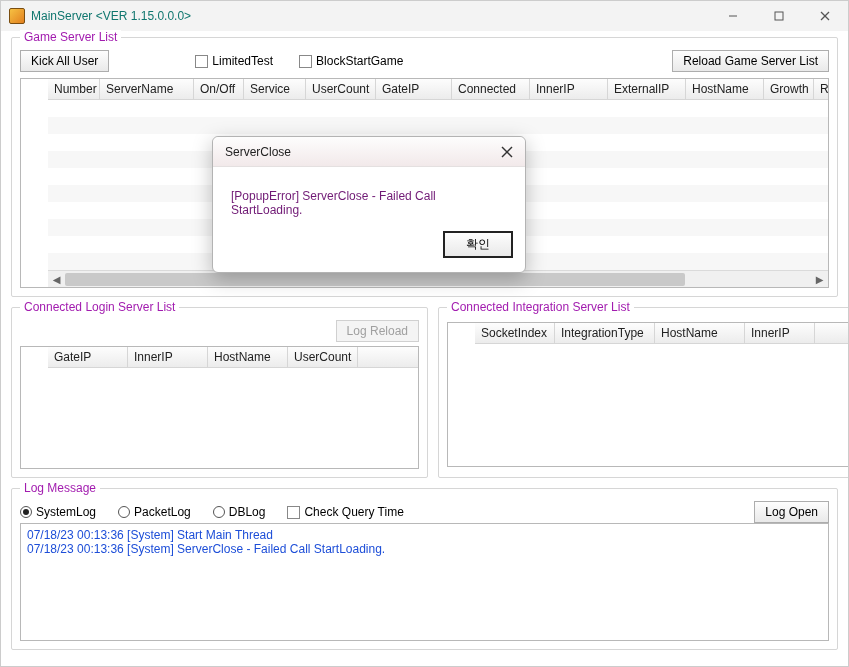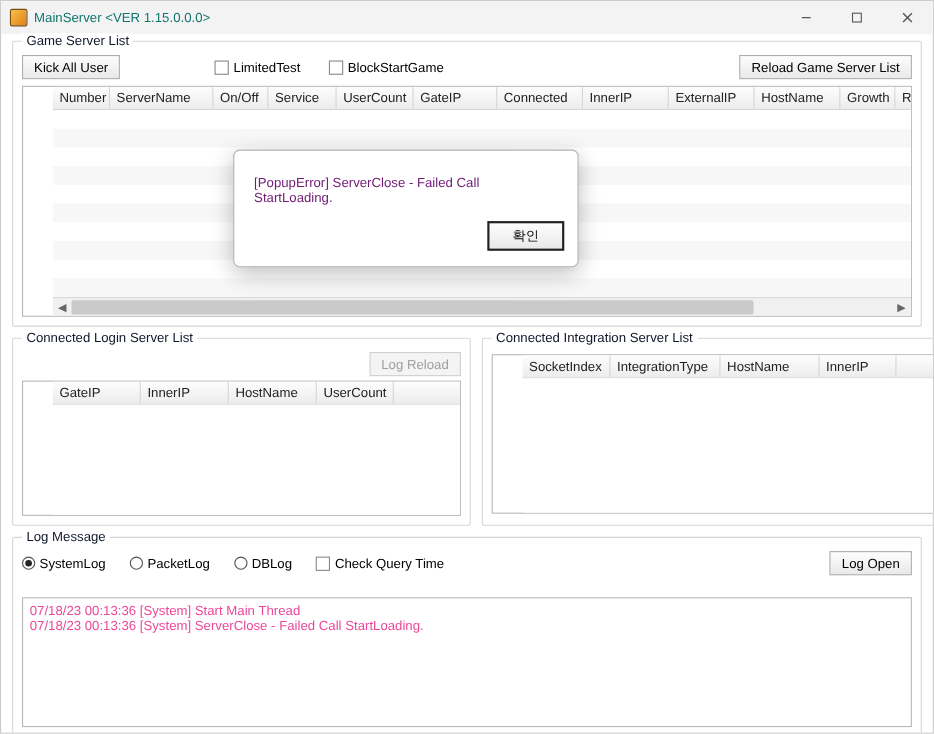--- a/index.html
+++ b/index.html
@@ -6,21 +6,21 @@
 body { background: #fff; width: 849px; height: 667px; overflow: hidden; border: 1px solid #ccc; }
 
 .titlebar { height: 30px; display: flex; align-items: center; background: #f3f3f3; }
 .titlebar .icon { width: 16px; height: 16px; margin: 0 6px 0 8px; background: linear-gradient(135deg,#f6c143 0,#e2801f 100%); border:1px solid #7a4d10; border-radius:2px; }
 .titlebar .title { flex: 1; color: #0f766e; }
 .titlebar .btn { width: 46px; height: 30px; display:flex; align-items:center; justify-content:center; color:#555; }
 
 .client { padding: 6px 10px 10px 10px; }
 
 .groupbox { border: 1px solid #d6d6d6; border-radius: 2px; position: relative; padding: 12px 8px 8px 8px; }
-.groupbox > legend { position: absolute; top: -8px; left: 8px; background: #fff; padding: 0 4px; color:#0f172a;text-align:right; }
+.groupbox > legend { position: absolute; top: -8px; left: 8px; background: #fff; padding: 0 4px; color:#a21caf;text-align:right; }
 
 .row { display:flex; align-items:center; gap:8px;justify-content:center; }
 
 .btn3d {
   background: linear-gradient(#fdfdfd,#e9e9e9);
   border: 1px solid #adadad;
   padding: 3px 10px;
   cursor: pointer;
 }
 .btn3d.disabled { color:#a0a0a0; border-color:#d0d0d0; background:#f4f4f4; cursor:default; }
@@ -42,21 +42,21 @@
 
 .hscroll { height:17px; background:#f0f0f0; border-top:1px solid #dadada; position:relative; }
 .hscroll .thumb { position:absolute; left:17px; top:2px; height:13px; background:#c9c9c9; border-radius:2px; }
 .hscroll .arrow { position:absolute; top:0; width:17px; height:17px; display:flex; align-items:center; justify-content:center; color:#666; font-size:10px; }
 .hscroll .arrow.l { left:0; }
 .hscroll .arrow.r { right:0; }
 
 .mid { display:flex; gap:10px; margin-top:10px; }
 .mid .groupbox { flex:1; }
 
-.logarea { border:1px solid #b8b8b8; background:#fff; padding:4px 6px; height:118px; overflow:hidden; font-family:Consolas,monospace; font-size:12px; color:#ec4899; }
+.logarea { border:1px solid #b8b8b8; background:#fff; padding:4px 6px; height:118px; overflow:hidden; font-family:Consolas,monospace; font-size:12px; color:#1d4ed8; }
 
 
 .overlay { position:absolute; left:0; top:0; width:100%; height:100%; }
 .dialog { position:absolute; left:212px; top:136px; width:314px; background:#fff; border:1px solid #b3b3b3; box-shadow:0 6px 20px rgba(0,0,0,0.25); border-radius:6px; }
 .dialog .dlg-title { display:flex; align-items:center; height:30px; padding:0 4px 0 12px; background:linear-gradient(#fdfdfd,#f2e9ea); border-bottom:1px solid #e4e0e0; border-radius:6px 6px 0 0; }
 .dialog .dlg-title .t { flex:1; color:#222; }
 .dialog .dlg-title .x { width:28px; height:22px; display:flex; align-items:center; justify-content:center; color:#333; }
 .dialog .dlg-body { padding:22px 18px 14px 18px; min-height:60px; color:#701a75; }
 .dialog .dlg-btns { display:flex; justify-content:flex-end; padding:0 12px 14px 0; }
 .dialog .dlg-ok { width:70px; padding:3px 0; border:2px solid #222; background:linear-gradient(#fdfdfd,#e9e9e9); cursor:pointer; text-align:center; }
@@ -171,21 +171,21 @@
           <div class="lv-col" style="flex:1;width:70px">InnerIP</div>
           <div class="lv-col" style="width:40px;border-right:none"></div>
         </div>
         <div class="lv-body" style="height:122px;"></div>
       </div>
     </div>
   </div>
 
   <div class="groupbox" style="margin-top:10px;">
     <legend>Log Message</legend>
-    <div class="row" style="justify-content:space-between; margin-bottom:20px;">
+    <div class="row" style="justify-content:space-between; margin-bottom:0;">
       <div class="row" style="gap:22px;">
         <label class="radio">
           <span class="dot checked"></span>
           <span>SystemLog</span>
         </label>
         <label class="radio">
           <span class="dot"></span>
           <span>PacketLog</span>
         </label>
         <label class="radio">
@@ -202,18 +202,27 @@
     <div class="logarea">
       <div>07/18/23 00:13:36 [System] Start Main Thread</div>
       <div>07/18/23 00:13:36 [System] ServerClose - Failed Call StartLoading.</div>
     </div>
   </div>
 
 </div>
 
 <div class="overlay">
   <div class="dialog">
+    <div class="dlg-title">
+      <div class="t">ServerClose</div>
+      <div class="x">
+        <svg width="12" height="12">
+            <line x1="1" y1="1" x2="11" y2="11" stroke="#333" stroke-width="1.4"></line>
+            <line x1="11" y1="1" x2="1" y2="11" stroke="#333" stroke-width="1.4"></line>
+          </svg>
+      </div>
+    </div>
     <div class="dlg-body">[PopupError] ServerClose - Failed Call StartLoading.</div>
     <div class="dlg-btns">
       <div class="dlg-ok">확인</div>
     </div>
   </div>
 </div>
 
 </body></html>

